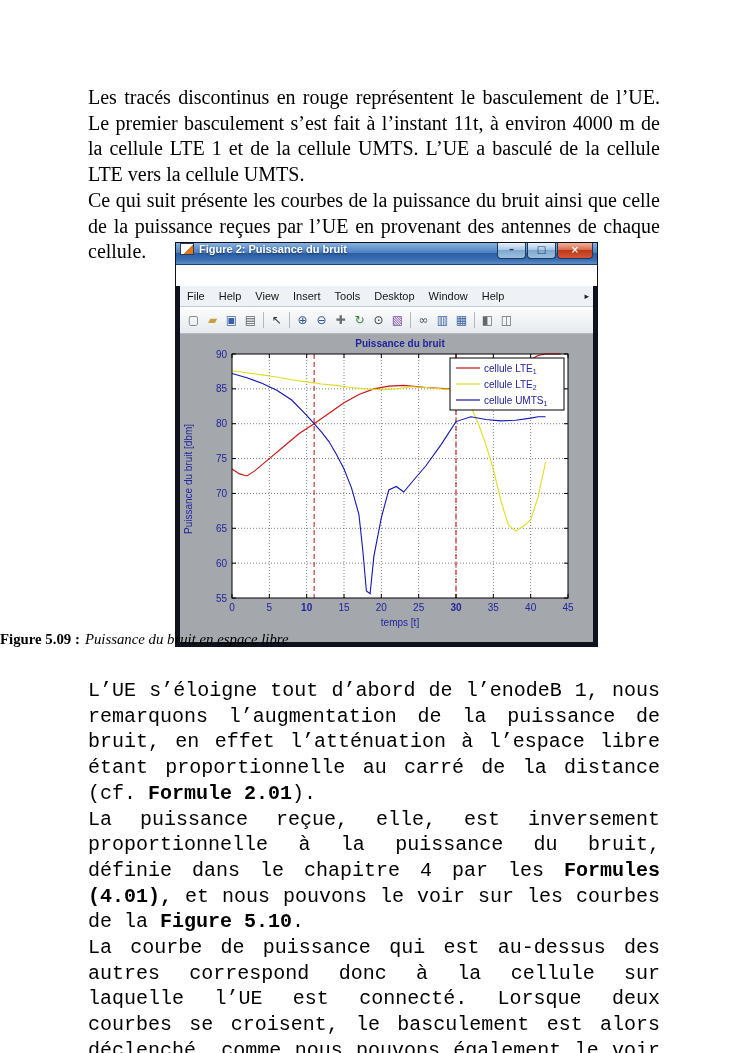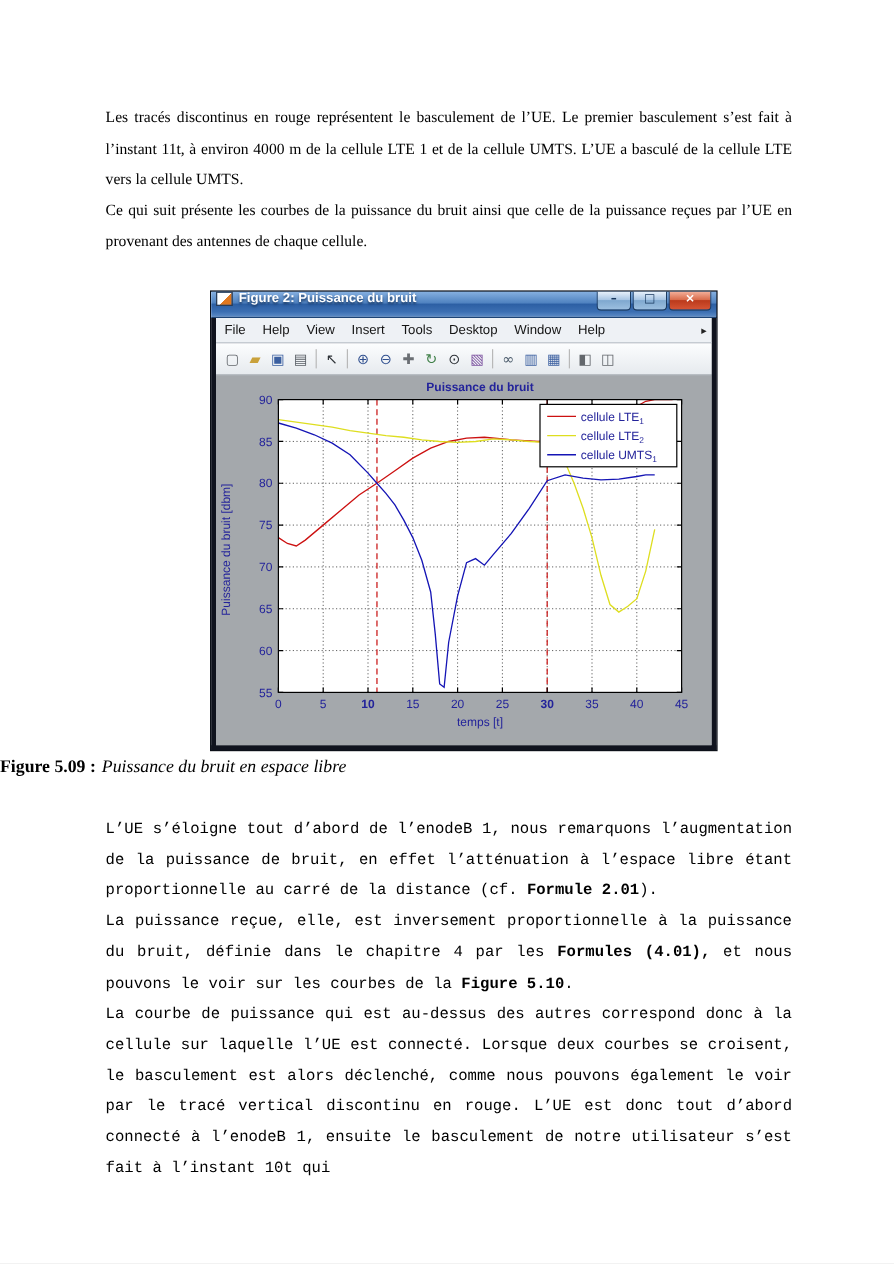--- a/index.html
+++ b/index.html
@@ -1,21 +1,21 @@
 <!DOCTYPE html>
 <html lang="fr"><head>
 <meta charset="utf-8">
 <style>
   html,body{margin:0;padding:0;background:#e8e8e8;}
   .page{position:relative;width:745px;height:1053px;background:#ffffff;margin:0 auto;
         font-family:"Liberation Serif",serif;color:#000;overflow:hidden;}
   .text-block{position:absolute;left:88px;width:572px;}
   #text1{top:85px;}
   #text2{top:678px;font-family:Liberation Mono, monospace;}
-  .text-block p{margin:0;text-align:justify;font-size:13px;line-height:25.7px;}
+  .text-block p{margin:0;text-align:justify;font-size:20px;line-height:25.7px;}
   .caption{position:absolute;top:631px;left:0;width:745px;text-align:left;font-size:14.8px;}
   .cap-label{font-weight:bold;}
   .cap-text{font-style:italic;margin-left:5px;}
   .page-number{position:absolute;top:962px;left:0;width:745px;text-align:center;font-size:13.5px;}
 
   
   .matlab-window{position:absolute;left:176px;top:243px;width:421px;box-shadow:0 0 0 1px #0c1018;}
   .titlebar{position:relative;height:21px;
       background:linear-gradient(#86b0e0 0%,#4f82c0 45%,#2c5fa4 50%,#3c6fb2 80%,#5d8cc6 100%);
       border-bottom:1px solid #1d4475;display:flex;}
@@ -23,21 +23,21 @@
       border:1px solid #2a3c55;flex:0 0 auto;}
   .titlebar-text{color:#ffffff;font:bold 11px "Liberation Sans",sans-serif;text-shadow:0 1px 2px #16335c;white-space:nowrap;}
   .win-btns{position:absolute;right:4px;top:0;display:flex;}
   .win-btn{width:27px;height:15px;margin-left:1px;border:1px solid #1c3a5e;border-top:none;border-radius:0 0 4px 4px;
       background:linear-gradient(#e8f1fb,#a9c6e4 45%,#7fa8cf 50%,#9dc0e0);color:#16365c;
       font:bold 10px/13px "DejaVu Sans",sans-serif;text-align:center;cursor:default;}
   .win-btn.close{width:34px;background:linear-gradient(#f3b09a,#d96c4c 45%,#bb3a1c 50%,#d65535);color:#fff;}
 
   .window-body{border-left:4px solid #10131e;border-right:4px solid #10131e;border-bottom:4px solid #10131e;background:#a4a8ac;}
   .menubar{position:relative;height:20px;background:#eef1f5;border-bottom:1px solid #c5cbd2;display:flex;align-items:center;
-      font:11px "Liberation Sans",sans-serif;color:#141414;}
+      font:11px "Liberation Sans",sans-serif;color:#141414;margin-top:21px;}
   .menu-item{padding:0 7px;}
   .menubar-arrow{position:absolute;right:4px;font-size:9px;color:#222;}
   .toolbar{height:26px;background:linear-gradient(#fcfdfe,#e6eaee);border-bottom:1px solid #b4bac1;
       display:flex;align-items:center;padding-left:4px;}
   .tb-icon{width:17px;height:18px;margin:0 1px;display:flex;align-items:center;justify-content:center;
       font-family:"DejaVu Sans",sans-serif;font-size:12px;cursor:default;}
   .tb-sep{width:1px;height:16px;background:#b8b8b8;margin:0 3px;}
   .figure-canvas{height:308px;background:#a4a8ac;}
   svg text{font-family:"Liberation Sans",sans-serif;font-size:10px;fill:#23239a;}
 </style>

